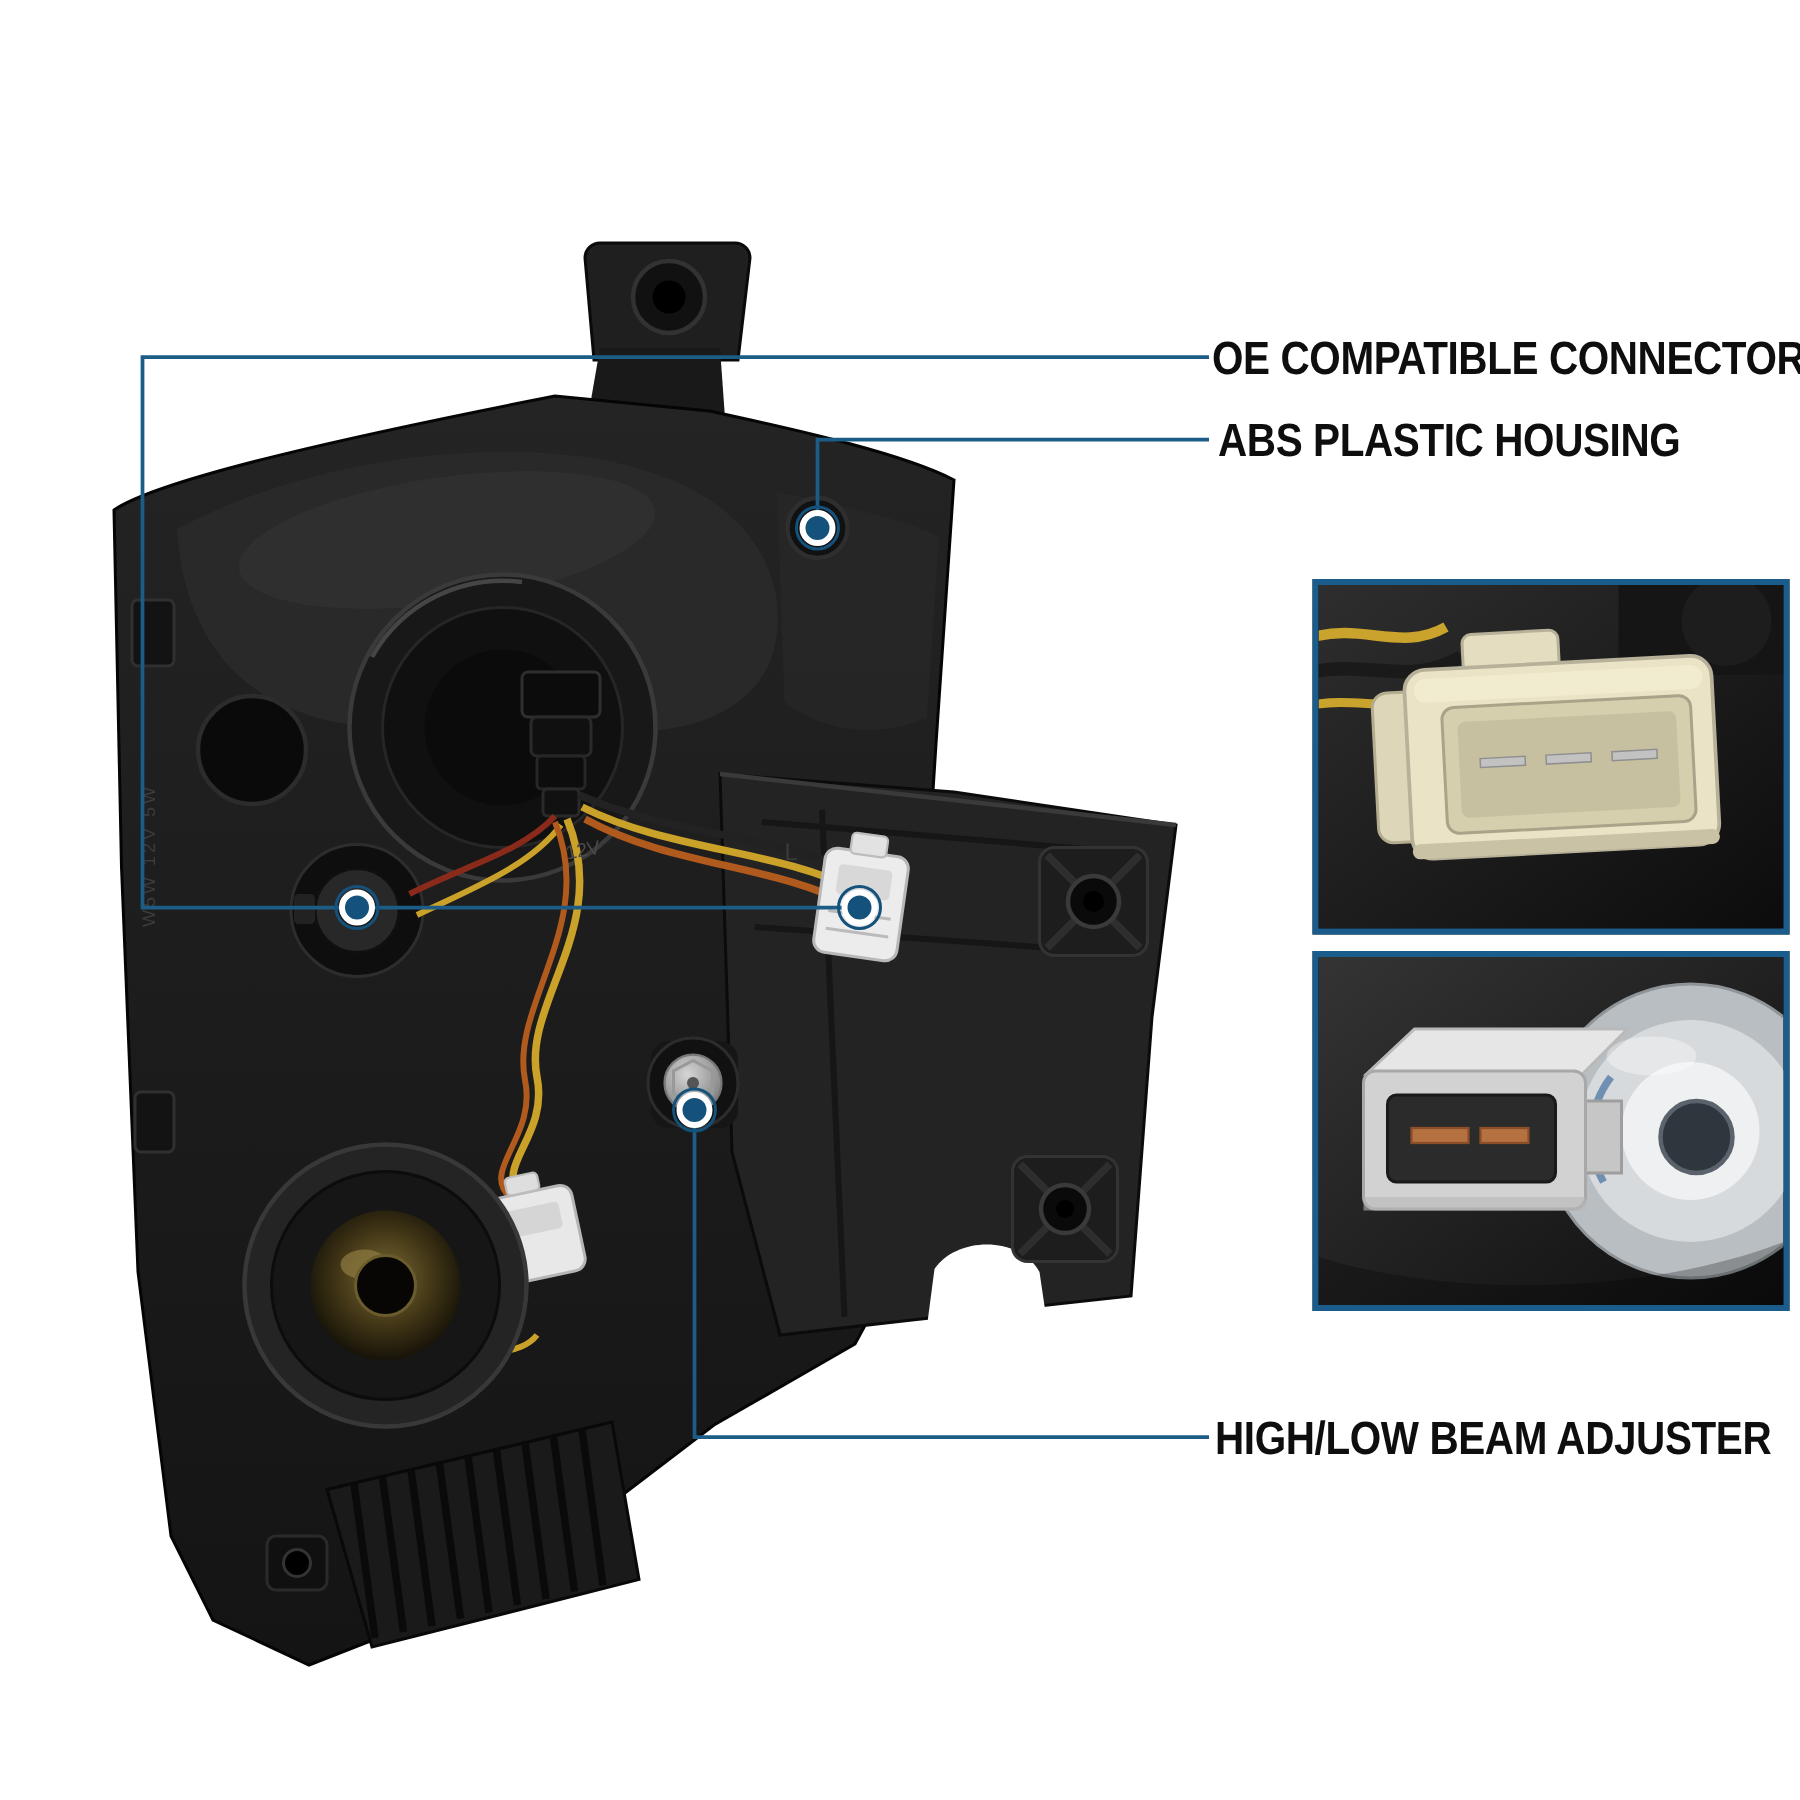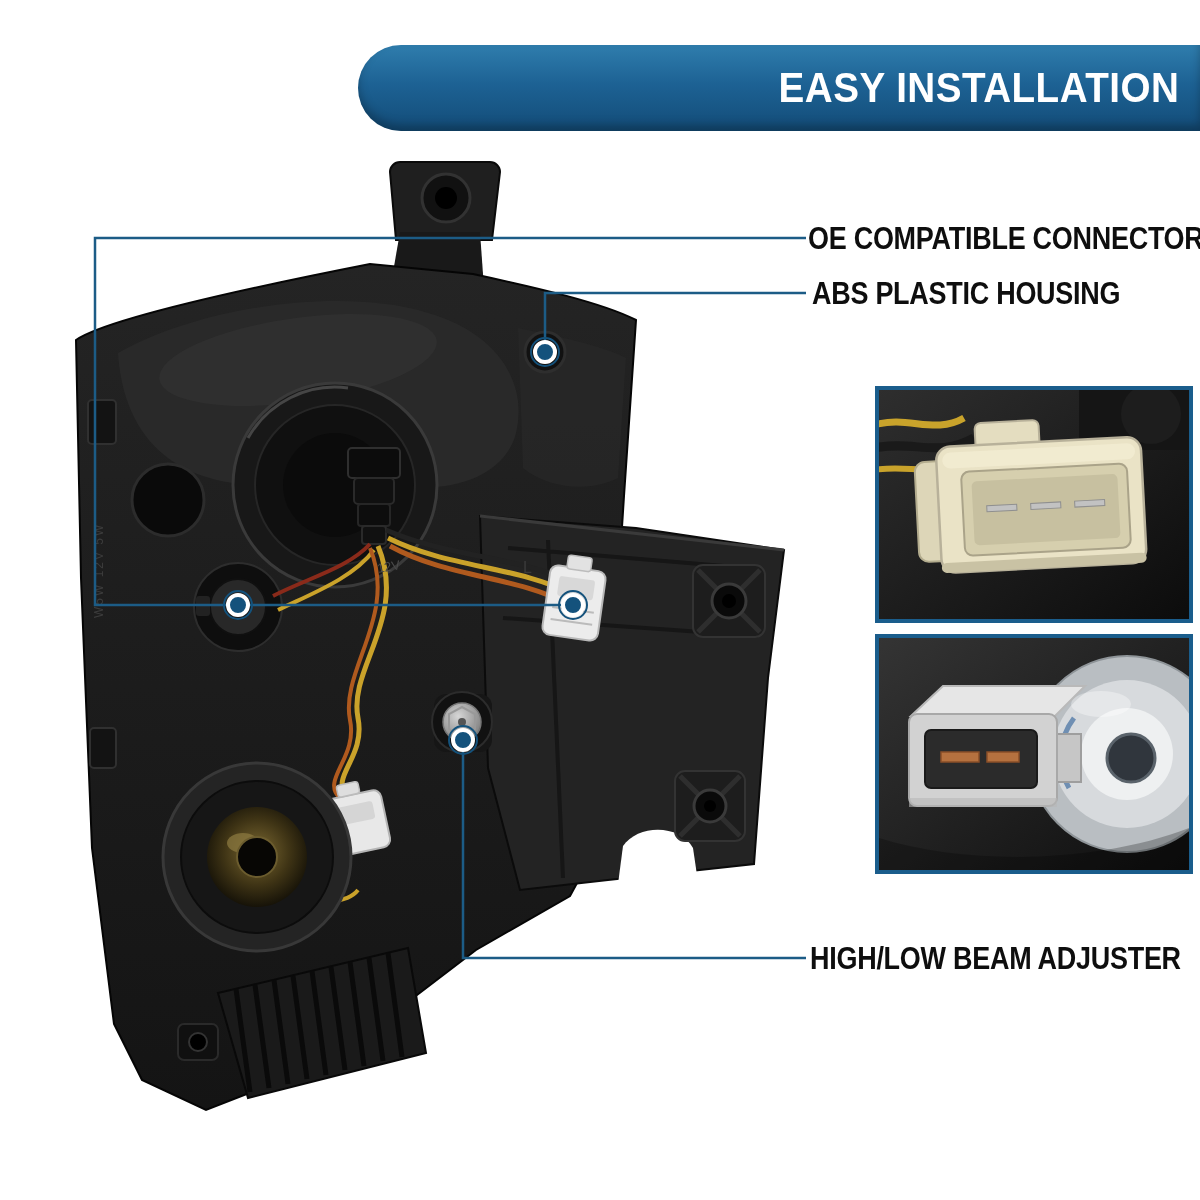--- a/index.html
+++ b/index.html
@@ -175,23 +175,20 @@
     <g>
       <rect x="130" y="876" width="40" height="36" rx="6" fill="#101010" stroke="#2a2a2a" stroke-width="2"></rect>
       <circle cx="150" cy="894" r="9" fill="#000" stroke="#333" stroke-width="2"></circle>
     </g>
 
     <text x="55" y="470" transform="rotate(-90 55 470)" fill="#3c3c3c" font-size="12" letter-spacing="2">W5W 12V 5W</text>
     <text x="330" y="425" transform="rotate(-10 330 425)" fill="#4a4a4a" font-size="13">12V</text>
     <text x="475" y="425" fill="#3a3a3a" font-size="16">L</text>
   </svg>
 
-  <div class="banner">
-    <span>EASY INSTALLATION</span>
-  </div>
 
   <div class="callout-label label-oe">OE COMPATIBLE CONNECTORS</div>
   <div class="callout-label label-abs">ABS PLASTIC HOUSING</div>
   <div class="callout-label label-beam">HIGH/LOW BEAM ADJUSTER</div>
 
   <svg class="overlay" viewBox="0 0 1200 1200" aria-hidden="true">
     <g fill="none" stroke="#1c5c86" stroke-width="2.5">
       <polyline points="806,238 95,238 95,605 573,605"></polyline>
       <polyline points="806,293 545,293 545,352"></polyline>
       <polyline points="806,958 463,958 463,740"></polyline>

